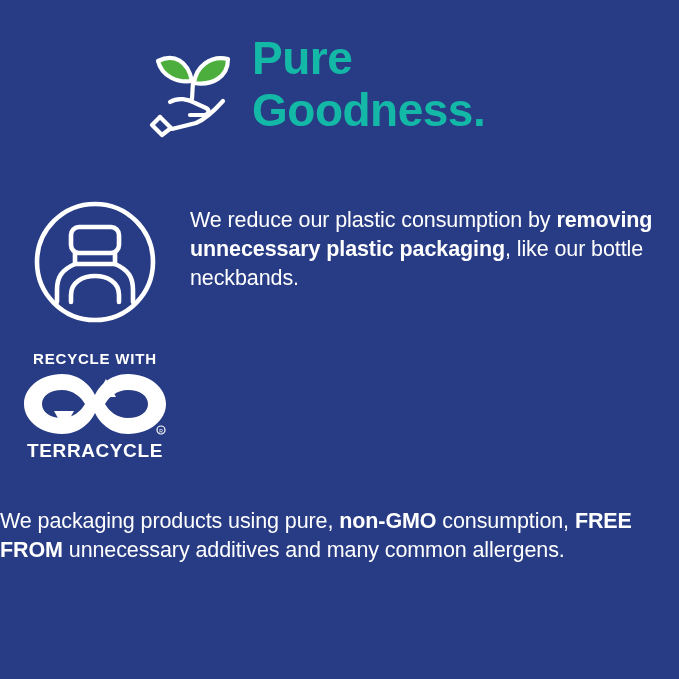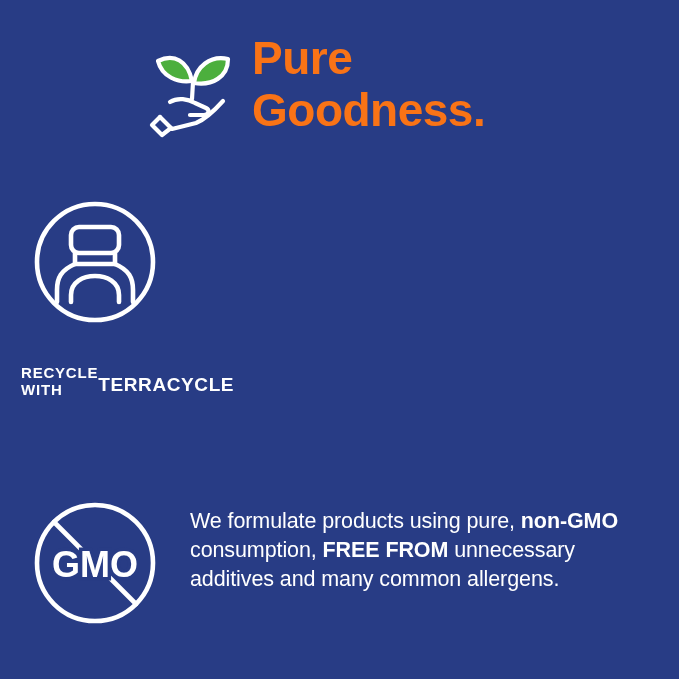--- a/index.html
+++ b/index.html
@@ -26,21 +26,21 @@
     align-items: flex-start;
   }
   .header-logo {
     width: 94px;
     height: 100px;
     flex: none;
     margin-top: 6px;
   }
   .header-title {
     margin-left: 10px;
-    color: #f97316;
+    color: #14b8a6;
     font-size: 46px;
     font-weight: bold;
     line-height: 1.13;
     letter-spacing: -0.5px;
     white-space: pre-line;
   }
 
   
   .row {
     position: absolute;
@@ -75,21 +75,21 @@
   .text-cell b { font-weight: bold; }
   .text-cell sup {
     font-size: 0.58em;
     vertical-align: super;
     line-height: 0;
   }
 
   
   .terracycle {
     display: flex;
-    flex-direction: row;
+    flex-direction: column;
     align-items: center;
     width: 148px;
   }
   .tc-top {
     color: #ffffff;
     font-size: 15px;
     font-weight: bold;
     letter-spacing: 0.8px;
     margin-bottom: 4px;
   }
@@ -141,20 +141,23 @@
             <path d="M44 55 L 44 66 M84 55 L 84 66"></path>
             <path d="M44 66 L 84 66"></path>
 
             <path d="M44 66 C 30 72, 26 80, 26 92 L 26 104"></path>
             <path d="M84 66 C 98 72, 102 80, 102 92 L 102 104"></path>
 
             <path d="M40 104 L 40 97 C 40 84, 52 78, 64 78 C 76 78, 88 84, 88 97 L 88 104"></path>
           </g>
         </svg>
       </div>
+    </div>
+    <div class="text-cell">
+      <span>We reduce our plastic consumption by </span><b>removing unnecessary plastic packaging</b><span>, like our bottle neckbands.</span>
     </div>
   </div>
 
   <div class="row row-2">
     <div class="icon-cell">
       <div class="terracycle">
         <div class="tc-top">RECYCLE WITH</div>
         <svg class="tc-mark" viewBox="0 0 148 66" aria-hidden="true">
           <g fill="#ffffff" fill-rule="evenodd">
 
@@ -184,27 +187,18 @@
           </g>
           <circle cx="140" cy="59" r="4" fill="none" stroke="#ffffff" stroke-width="1.2"></circle>
           <text x="140" y="61.6" font-family="Liberation Sans, sans-serif" font-size="5" fill="#ffffff" text-anchor="middle">R</text>
         </svg>
         <div class="tc-bottom">TERRACYCLE</div>
       </div>
     </div>
   </div>
 
   <div class="row row-3">
-    <div class="icon-cell">
-      <div>
-        <svg viewBox="0 0 128 128" width="128" height="128" aria-hidden="true">
-          <circle cx="64" cy="64" r="58" fill="none" stroke="#ffffff" stroke-width="4.6"></circle>
-          <line x1="23" y1="23" x2="105" y2="105" stroke="#ffffff" stroke-width="4.6" stroke-linecap="round"></line>
-          <text x="64" y="78" font-family="Liberation Sans, sans-serif" font-size="36" font-weight="bold" fill="#ffffff" text-anchor="middle" stroke="#283c85" stroke-width="7" paint-order="stroke">GMO</text>
-        </svg>
-      </div>
-    </div>
     <div class="text-cell">
-      <span>We formulate products using pure, </span><b>non-GMO</b><span> consumption, </span><b>FREE FROM</b><span> unnecessary additives and many common allergens.</span>
+      <span>We packaging products using pure, </span><b>non-GMO</b><span> consumption, </span><b>FREE FROM</b><span> unnecessary additives and many common allergens.</span>
     </div>
   </div>
 
 </div>
 
 </body></html>

